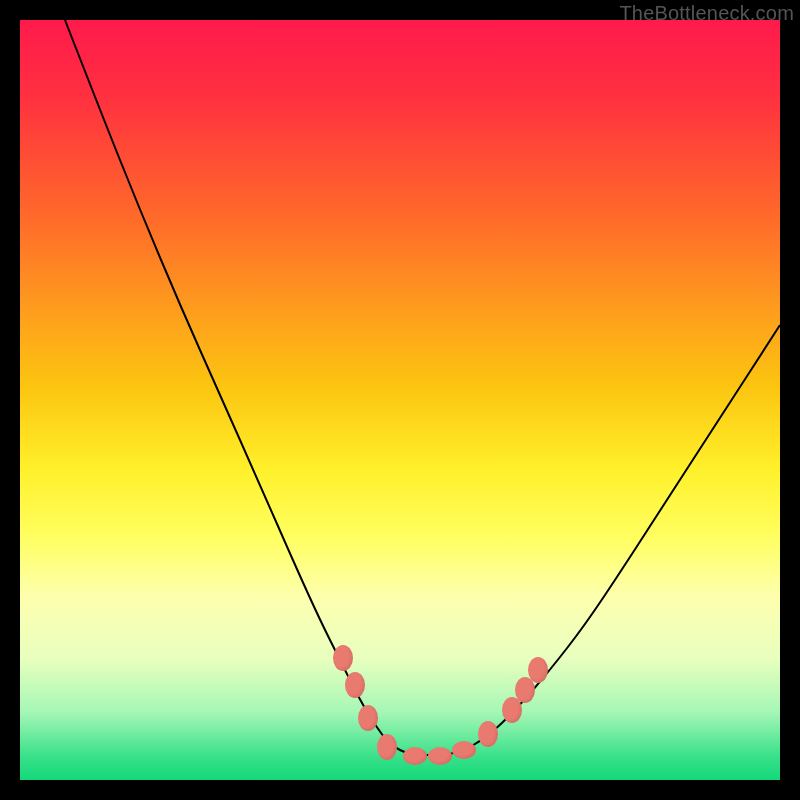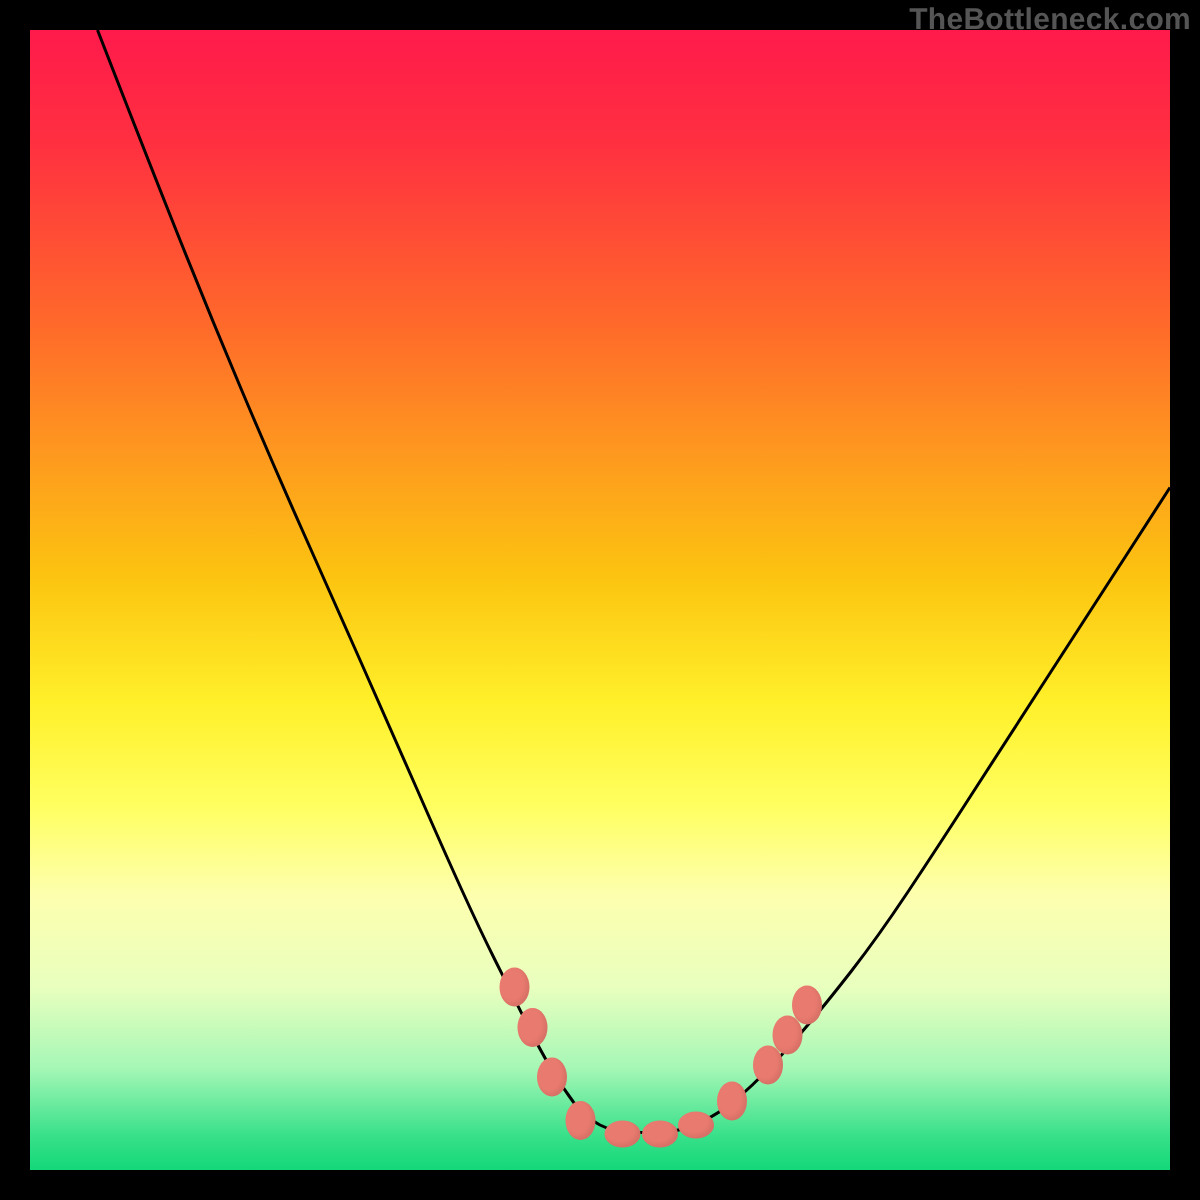--- a/index.html
+++ b/index.html
@@ -44,21 +44,21 @@
       #38e08a 97%,
       #13d879 100%
     );
   }
   .watermark {
     position: absolute;
     top: 2px;
     right: 6px;
     color: #555;
     font-size: 20px;
-    font-weight: 700;
+    font-weight: 400;
     letter-spacing: 0.2px;
     user-select: none;
   }
   svg.curve {
     position: absolute;
     inset: 0;
     width: 760px;
     height: 760px;
     overflow: visible;
   }

